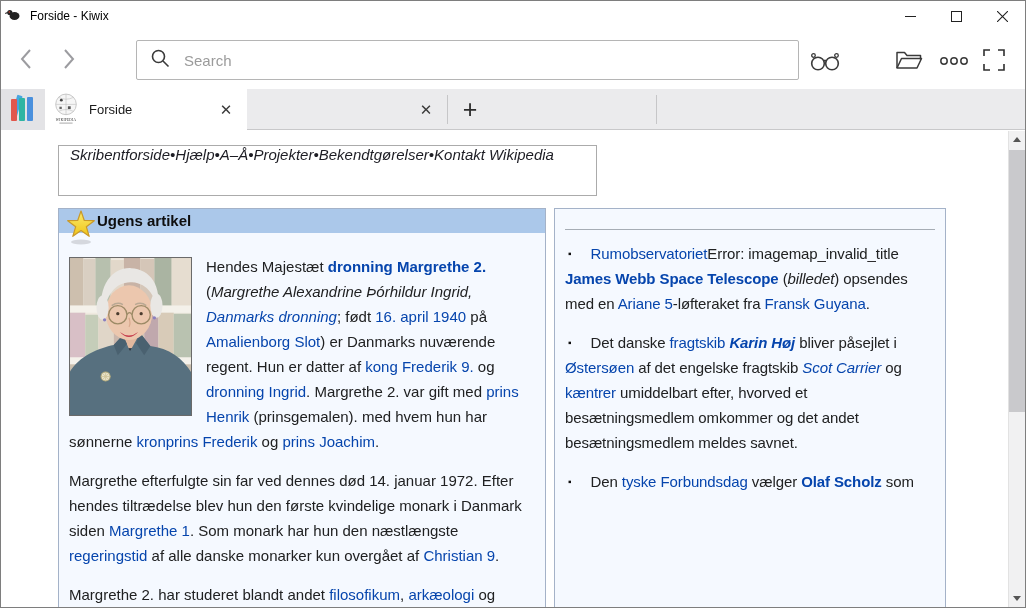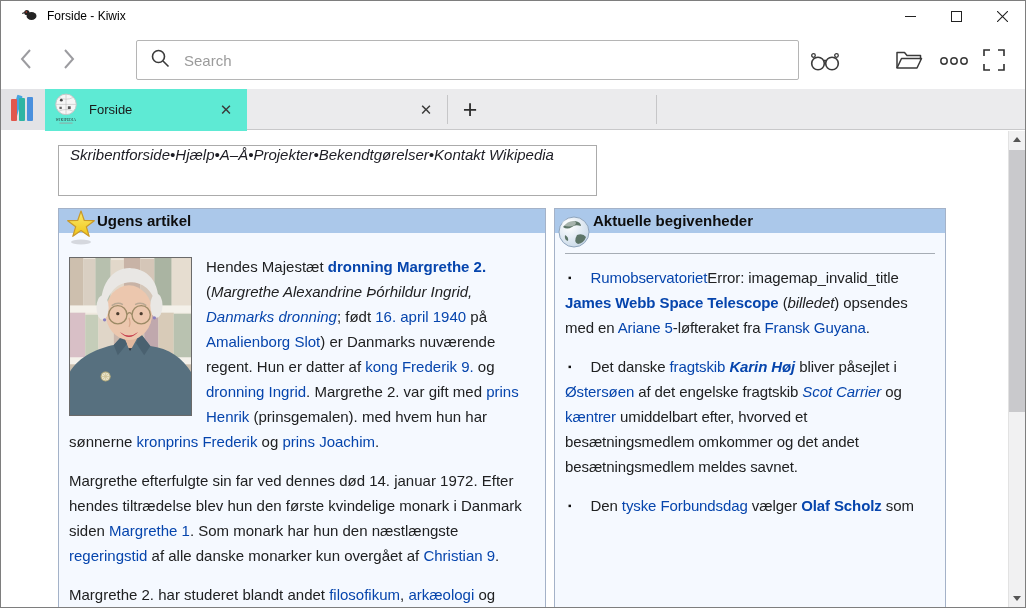--- a/index.html
+++ b/index.html
@@ -5,39 +5,39 @@
   :root{
     --link_blue:#0645ad; --header_blue:#abc8ea; --box_bg:#f5f9ff;
     --box_border:#a4b2c8; --tabbar_bg:#ebebed; --text:#202122;
   }
   *{box-sizing:border-box;}
   html,body{margin:0;padding:0;}
   body{width:1026px;height:608px;font-family:"Liberation Sans",sans-serif;}
   .window{position:relative;width:1026px;height:608px;background:#fff;border:1px solid #7e7e7e;overflow:hidden;}
 
   
-  .titlebar{height:30px;display:flex;align-items:center;padding-left:21px;background:#fff;}
+  .titlebar{height:30px;display:flex;align-items:center;padding-left:4px;background:#fff;}
   .titlebar .title{font-size:12px;color:#000;margin-left:9px;}
   .win-controls{margin-left:auto;display:flex;height:30px;}
   .win-btn{width:46px;display:flex;align-items:center;justify-content:center;cursor:default;}
 
   
   .toolbar{position:relative;height:58px;background:#fff;}
   .nav-btn{position:absolute;top:17px;width:32px;height:26px;display:flex;align-items:center;justify-content:center;}
   .back-btn{left:8px;} .fwd-btn{left:52px;}
   .searchbox{position:absolute;left:135px;top:9px;width:663px;height:40px;border:1px solid #b5b5b5;border-radius:2px;background:#fff;display:flex;align-items:center;padding:0 10px 0 13px;}
   .searchbox input{flex:1;border:0;outline:0;font:15px "Liberation Sans",sans-serif;color:#a16207;margin-left:12px;background:transparent;}
   .searchbox input::placeholder{color:#9b9b9b;}
   .tool-icon{position:absolute;display:flex;align-items:center;justify-content:center;}
   .glasses{left:806px;top:19px;} .folder{left:893px;top:17px;} .dots{left:938px;top:25px;} .fullscr{left:982px;top:18px;}
 
   
   .tabbar{position:absolute;top:88px;left:0;right:0;height:41px;background:var(--tabbar_bg);border-bottom:1px solid #c8c8ca;}
   .library-btn{position:absolute;left:0;top:0;width:44px;height:41px;background:#e3e3e6;display:flex;align-items:center;justify-content:center;}
-  .tab-active{position:absolute;left:44px;top:0;width:202px;height:42px;background:#5eead4;z-index:2;}
+  .tab-active{position:absolute;left:44px;top:0;width:202px;height:42px;background:#ffffff;z-index:2;}
   .tab-active .favicon{position:absolute;left:6px;top:3px;}
   .tab-active .tab-label{position:absolute;left:44px;top:13px;font-size:13px;color:#1a1a1a;}
   .tab-close{position:absolute;right:10px;top:10px;width:22px;height:22px;display:flex;align-items:center;justify-content:center;font-size:15px;color:#3a3a3a;}
   .tab-inactive{position:absolute;left:246px;top:0;width:200px;height:41px;}
   .tab-divider{position:absolute;top:6px;width:1px;height:29px;background:#c6c6c8;}
   .div1{left:446px;} .div2{left:655px;}
   .newtab-btn{position:absolute;left:452px;top:3px;width:34px;height:34px;display:flex;align-items:center;justify-content:center;font-size:25px;font-weight:300;color:#2c2c2c;}
 
   
   .content{position:absolute;top:130px;left:0;right:0;bottom:0;background:#fff;overflow:hidden;}
@@ -264,38 +264,20 @@
             <rect x="0.5" y="0.5" width="120" height="156" fill="none" stroke="#6a6a6a" stroke-width="1"></rect>
           </svg>
         </span>
         <p><span>Hendes Majestæt </span><span class="lnk b">dronning Margrethe 2.</span><span> (</span><span class="i">Margrethe Alexandrine Þórhildur Ingrid,</span><span> </span><span class="lnk i">Danmarks dronning</span><span>; født </span><span class="lnk">16. april 1940</span><span> på </span><span class="lnk">Amalienborg Slot</span><span>) er Danmarks nuværende regent. Hun er datter af </span><span class="lnk">kong Frederik 9.</span><span> og </span><span class="lnk">dronning Ingrid</span><span>. Margrethe 2. var gift med </span><span class="lnk">prins Henrik</span><span> (prinsgemalen). med hvem hun har sønnerne </span><span class="lnk">kronprins Frederik</span><span> og </span><span class="lnk">prins Joachim</span><span>.</span></p>
         <p><span>Margrethe efterfulgte sin far ved dennes død 14. januar 1972. Efter hendes tiltrædelse blev hun den første kvindelige monark i Danmark siden </span><span class="lnk">Margrethe 1</span><span>. Som monark har hun den næstlængste </span><span class="lnk">regeringstid</span><span> af alle danske monarker kun overgået af </span><span class="lnk">Christian 9</span><span>.</span></p>
         <p><span>Margrethe 2. har studeret blandt andet </span><span class="lnk">filosofikum</span><span>, </span><span class="lnk">arkæologi</span><span> og</span></p>
       </div>
     </div>
 
     <div class="colbox rightbox">
-      <div class="box-header">
-        <span class="box-icon globe-ic">
-          <svg width="34" height="34" viewBox="0 0 34 34">
-            <defs>
-                <radialGradient id="gg" cx="0.35" cy="0.3" r="0.9">
-                  <stop offset="0" stop-color="#ffffff"></stop>
-                  <stop offset="1" stop-color="#bfd2e4"></stop>
-                </radialGradient>
-              </defs>
-            <circle cx="17" cy="17" r="15" fill="url(#gg)" stroke="#8fa5bd" stroke-width="1"></circle>
-            <path d="M6,12 q5,-7 12,-6 q6,1 6,5 q-6,-2 -9,1 q-5,3 -9,0 Z" fill="#5d7568"></path>
-            <path d="M20,20 q6,-2 9,2 q-2,6 -8,7 q-5,-2 -1,-9 Z" fill="#5d7568"></path>
-            <path d="M8,20 q4,2 3,6 q-4,-1 -3,-6 Z" fill="#5d7568"></path>
-            <ellipse cx="12" cy="8" rx="7" ry="3.5" fill="#ffffff" opacity="0.45"></ellipse>
-          </svg>
-        </span>
-        <span>Aktuelle begivenheder</span>
-      </div>
       <div class="box-body">
         <hr class="rule">
         <p class="bitem"><span class="sq">▪</span><span><span class="lnk">Rumobservatoriet</span><span class="gap">Error: imagemap_invalid_title</span><span> </span><span class="lnk b">James Webb Space Telescope</span><span> (</span><span class="i">billedet</span><span>) opsendes med en </span><span class="lnk">Ariane 5</span><span>-løfteraket fra </span><span class="lnk">Fransk Guyana</span><span>.</span></span></p>
         <p class="bitem"><span class="sq">▪</span><span><span>Det danske </span><span class="lnk">fragtskib</span><span> </span><span class="lnk b i">Karin Høj</span><span> bliver påsejlet i </span><span class="lnk">Østersøen</span><span> af det engelske fragtskib </span><span class="lnk i">Scot Carrier</span><span> og </span><span class="lnk">kæntrer</span><span> umiddelbart efter, hvorved et besætningsmedlem omkommer og det andet besætningsmedlem meldes savnet.</span></span></p>
         <p class="bitem"><span class="sq">▪</span><span><span>Den </span><span class="lnk">tyske</span><span> </span><span class="lnk">Forbundsdag</span><span> vælger </span><span class="lnk b">Olaf Scholz</span><span> som</span></span></p>
       </div>
     </div>
 
     <div class="scrollbar">
       <div class="sb-btn sb-up">

